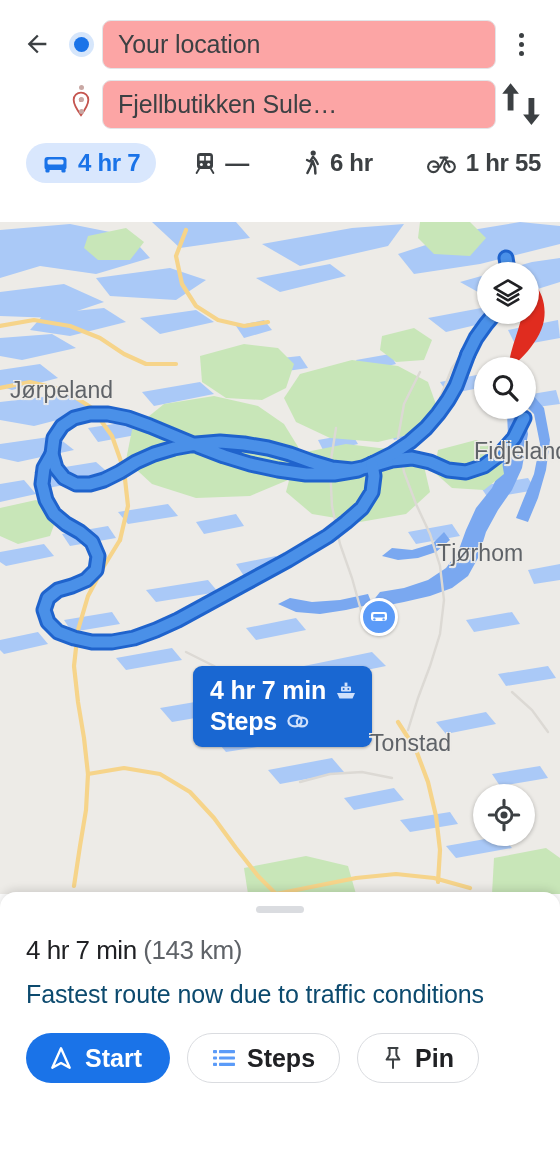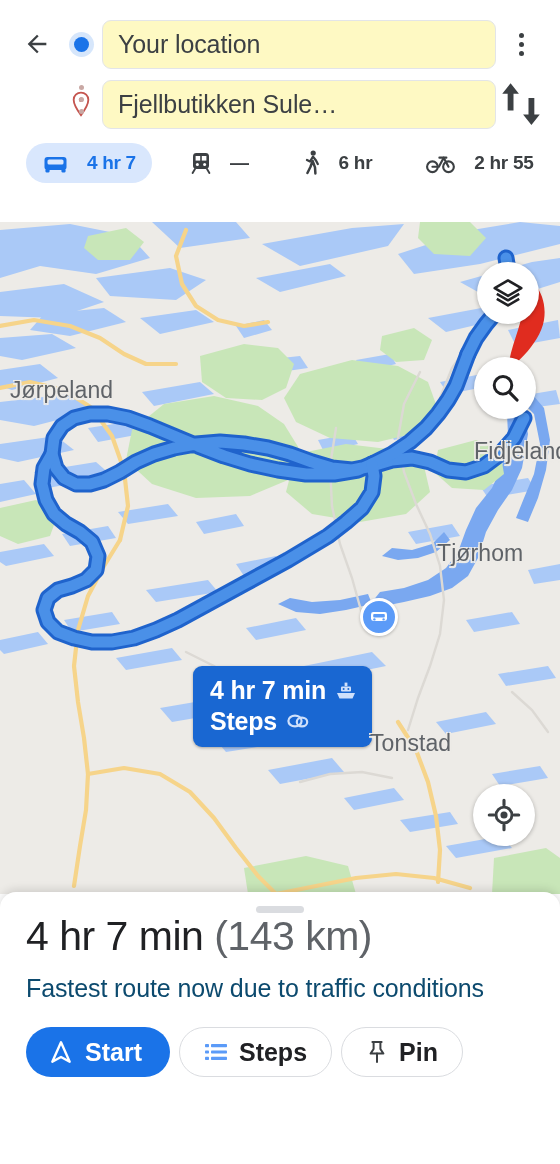--- a/index.html
+++ b/index.html
@@ -32,21 +32,21 @@
     background:#1a73e8;
     box-shadow: 0 0 0 5px rgba(26,115,232,0.18);
   }
   .dest-pin svg { width:22px; height:26px; display:block; }
 
   .field {
     flex:1 1 auto;
     height:49px;
     border:1px solid #e3e5e8;
     border-radius:9px;
-    background:#fef9c3;
+    background:#fca5a5;
     display:flex; align-items:center;
     padding:12px 15px;
     font-size:25px;
     color:#3c4043;
     letter-spacing:-0.1px;
     white-space:nowrap; overflow:hidden;
     cursor:text;
   }
 
   .trail-btn {
@@ -61,24 +61,24 @@
   .conn-wrap i { width:5px; height:5px; border-radius:50%; background:#c9a8a4; display:block; }
 
   
   .modes {
     display:flex; align-items:center;
     padding: 6px 12px 0 26px;
     gap: 0px;
     height:52px;
   }
   .chip {
-    display:flex; align-items:center; gap:18px;
+    display:flex; align-items:center; gap:9px;
     height:40px; padding:0 16px;
     border-radius:20px;
-    font-size:19px; font-weight:700;
+    font-size:24px; font-weight:700;
     color:#3c4043;
     cursor:pointer;
     white-space:nowrap;
   }
   .chip.active { background:#d9e7fd; color:#1a73e8; }
   .chip svg { display:block; }
   .chip .mval { letter-spacing:-0.3px; }
   .chip-gap { width:22px; flex:0 0 22px; }
 
   
@@ -148,35 +148,36 @@
     box-shadow:0 -2px 10px rgba(0,0,0,0.14);
     padding: 0 26px;
   }
   .handle {
     width:48px; height:7px; border-radius:4px;
     background:#dadce0;
     margin: 14px auto 0 auto;
     cursor:grab;
   }
   .eta {
-    font-size:41px;
+    margin-top:22px;
+    font-size:26px;
     color:#202124;
     letter-spacing:-0.5px;
     white-space:nowrap;
   }
   .eta .dist { color:#5f6368; }
   .subtitle {
     margin-top:12px;
     font-size:25px;
     color:#0c4a6e;
     line-height:1.32;
     letter-spacing:-0.1px;
     max-width:470px;
   }
-  .actions { display:flex; align-items:center; gap:9px; margin-top:22px; }
+  .actions { display:flex; align-items:center; gap:17px; margin-top:22px; }
   .btn {
     display:flex; align-items:center; justify-content:center; gap:11px;
     height:50px; border-radius:25px;
     font-size:25px; font-weight:700;
     cursor:pointer; white-space:nowrap;
   }
   .btn-start { background:#1a73e8; color:#fff; padding:0 28px 0 22px; }
   .btn-outline { background:#fff; color:#202124; border:1px solid #dadce0; padding:0 24px;justify-content:flex-end; }
 </style>
 </head>
@@ -267,21 +268,21 @@
 
       <div class="chip-gap"></div>
 
       <div class="chip">
         <svg width="30" height="22" viewBox="0 0 28 20">
           <circle cx="6" cy="13.5" r="5" fill="none" stroke="#3c4043" stroke-width="2"></circle>
           <circle cx="21" cy="13.5" r="5" fill="none" stroke="#3c4043" stroke-width="2"></circle>
           <path d="M6 13.5 L12 13.5 L16.5 5 L21 13.5" fill="none" stroke="#3c4043" stroke-width="2" stroke-linecap="round" stroke-linejoin="round"></path>
           <path d="M12.5 5 L19 5" stroke="#3c4043" stroke-width="2" stroke-linecap="round"></path>
         </svg>
-        <span class="mval">2 hr 55</span>
+        <span class="mval">1 hr 55</span>
       </div>
 
     </div>
   </div>
 
   <div class="map">
 
     <svg class="basemap" viewBox="0 0 560 672" preserveAspectRatio="none">
       <rect x="0" y="0" width="560" height="672" fill="#edebe7"></rect>
 

